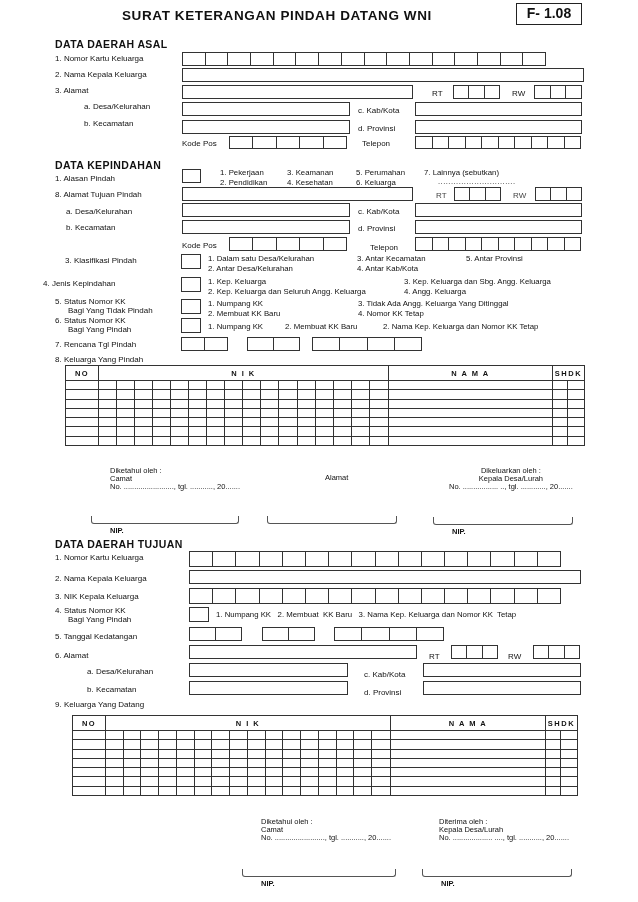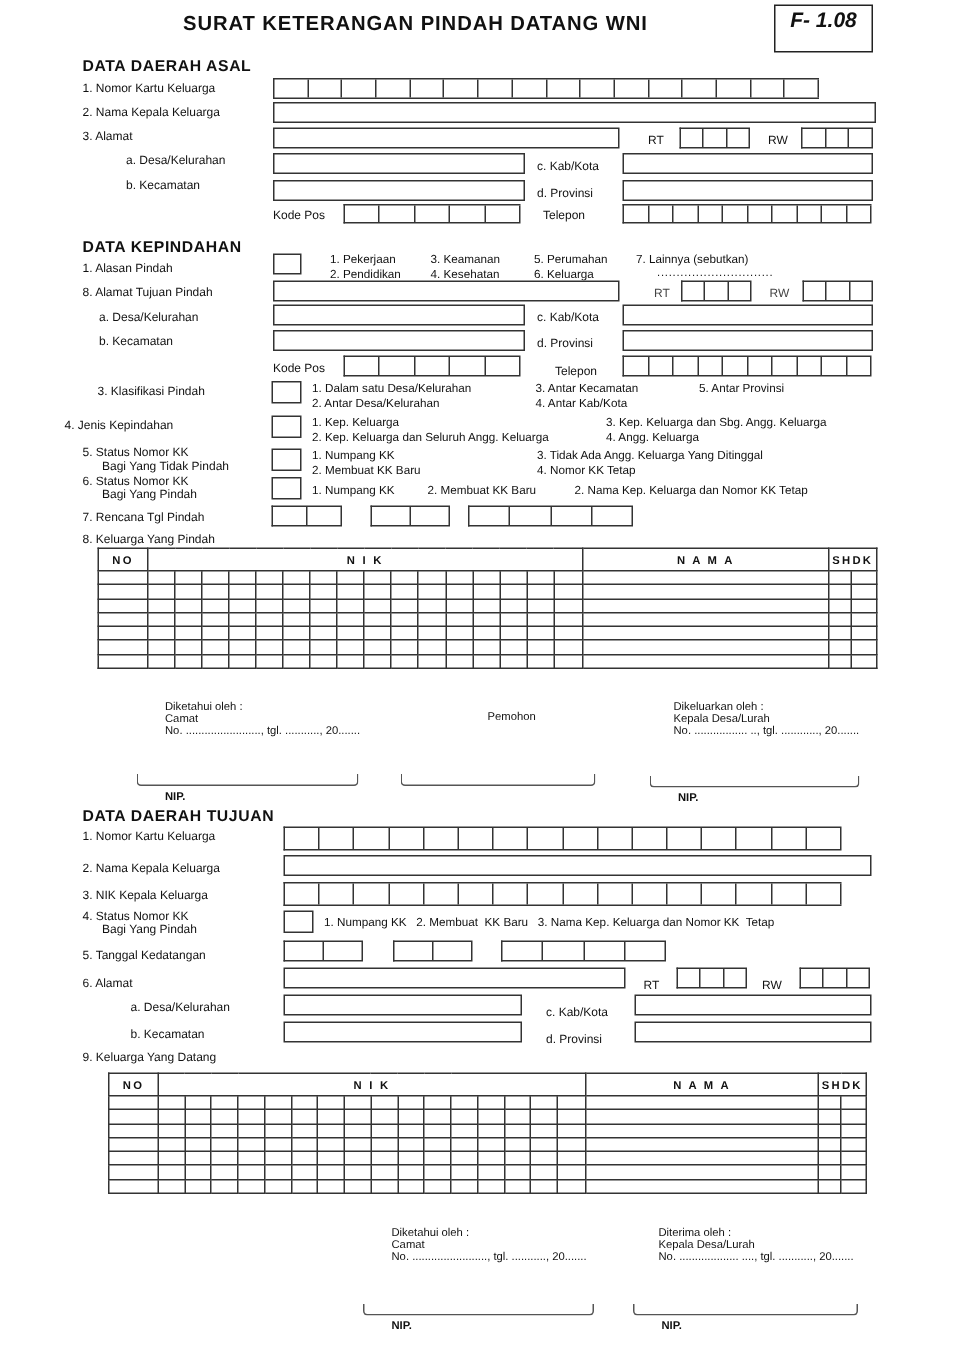--- a/index.html
+++ b/index.html
@@ -19,21 +19,21 @@
   table.grid th { font-size: 7.5px; font-weight: bold; height: 15px; letter-spacing: 1.5px; }
   table.grid td { height: 9.3px; }
   .sig { font-size: 7.5px; line-height: 8px; margin-left: 19px; }
   .sigline { position: absolute; height: 8px; border-bottom: 1px solid #555; border-left: 1px solid #555; border-right: 1px solid #555; border-radius: 0 0 3px 3px; }
   .dots { font-size: 7.5px; letter-spacing: 0.5px; }
 </style>
 </head>
 <body>
 
 <div class="abs title" style="left:122px; top:8px;">SURAT KETERANGAN PINDAH DATANG WNI</div>
-<div class="abs formcode" style="left:516px; top:3px; width:66px; height:32px;font-style:italic;">F- 1.08</div>
+<div class="abs formcode" style="left:516px; top:3px; width:66px; height:22px;">F- 1.08</div>
 
 <div class="abs sec" style="left:55px; top:38px;">DATA DAERAH ASAL</div>
 
 <div class="abs lbl" style="left:55px; top:54px;">1.  Nomor Kartu Keluarga</div>
 <div class="cells" style="left:182px; top:52px; width:364px; height:14px;">
   <span style="width:22.75px"></span>
     <span style="width:22.75px"></span>
     <span style="width:22.75px"></span>
     <span style="width:22.75px"></span>
     <span style="width:22.75px"></span>
@@ -380,24 +380,24 @@
 </table>
 
 <div class="abs sig" style="left:91px; top:467px;">
   <div>Diketahui oleh :</div>
   <div>Camat</div>
   <div>No. ........................, tgl. ..........., 20.......</div>
 </div>
 <div class="sigline" style="left:91px; top:516px; width:148px;"></div>
 <div class="abs sig" style="left:91px; top:527px; font-weight:bold;">NIP.</div>
 
-<div class="abs sig" style="left:306px; top:474px;">Pemohon</div>
+<div class="abs sig" style="left:306px; top:474px;">Alamat</div>
 <div class="sigline" style="left:267px; top:516px; width:130px;"></div>
 
-<div class="abs sig" style="left:430px; top:467px;">
+<div class="abs sig" style="left:430px; top:467px;text-align:center;">
   <div>Dikeluarkan oleh :</div>
   <div>Kepala Desa/Lurah</div>
   <div>No. ................. .., tgl. ............, 20.......</div>
 </div>
 <div class="sigline" style="left:433px; top:517px; width:140px;"></div>
 <div class="abs sig" style="left:433px; top:528px; font-weight:bold;">NIP.</div>
 
 <div class="abs sec" style="left:55px; top:538px;">DATA DAERAH TUJUAN</div>
 
 <div class="abs lbl" style="left:55px; top:553px;">1.  Nomor Kartu Keluarga</div>

